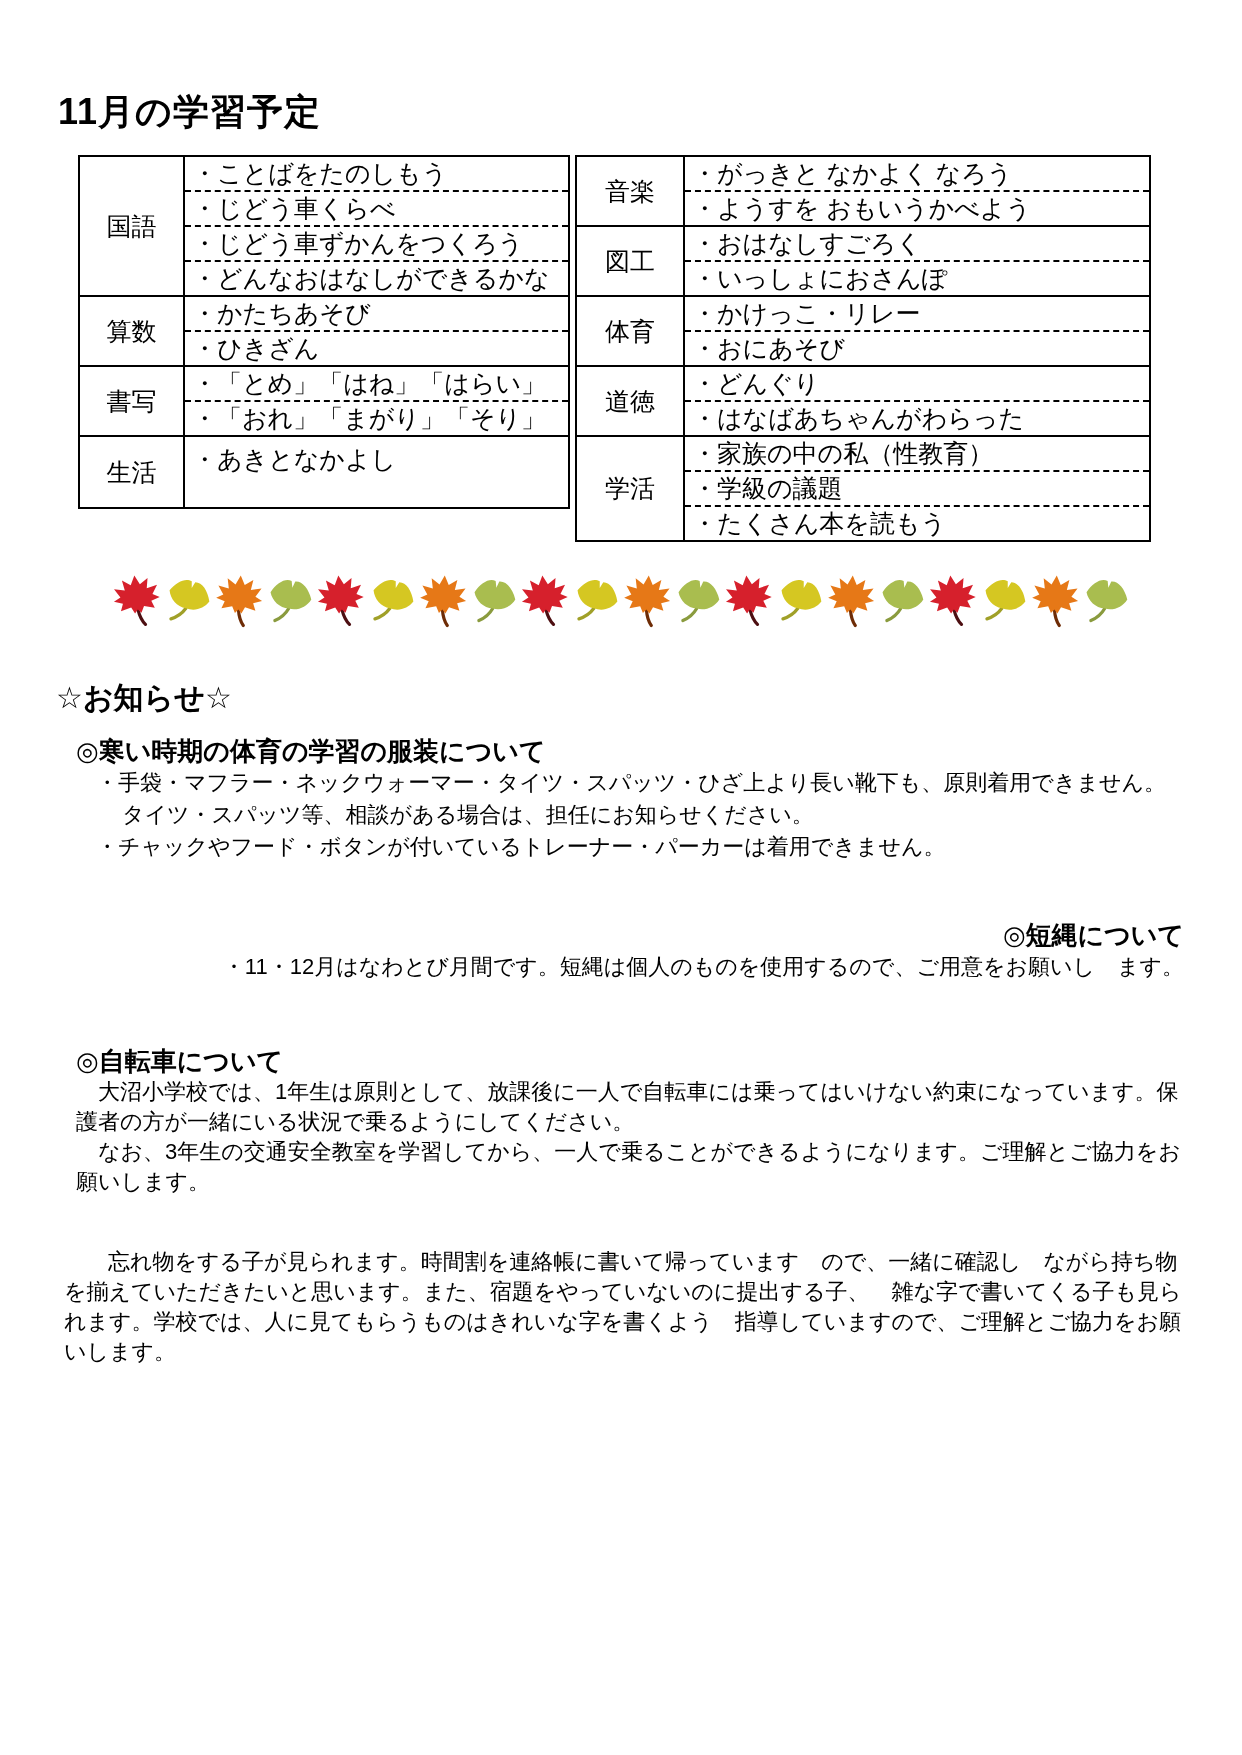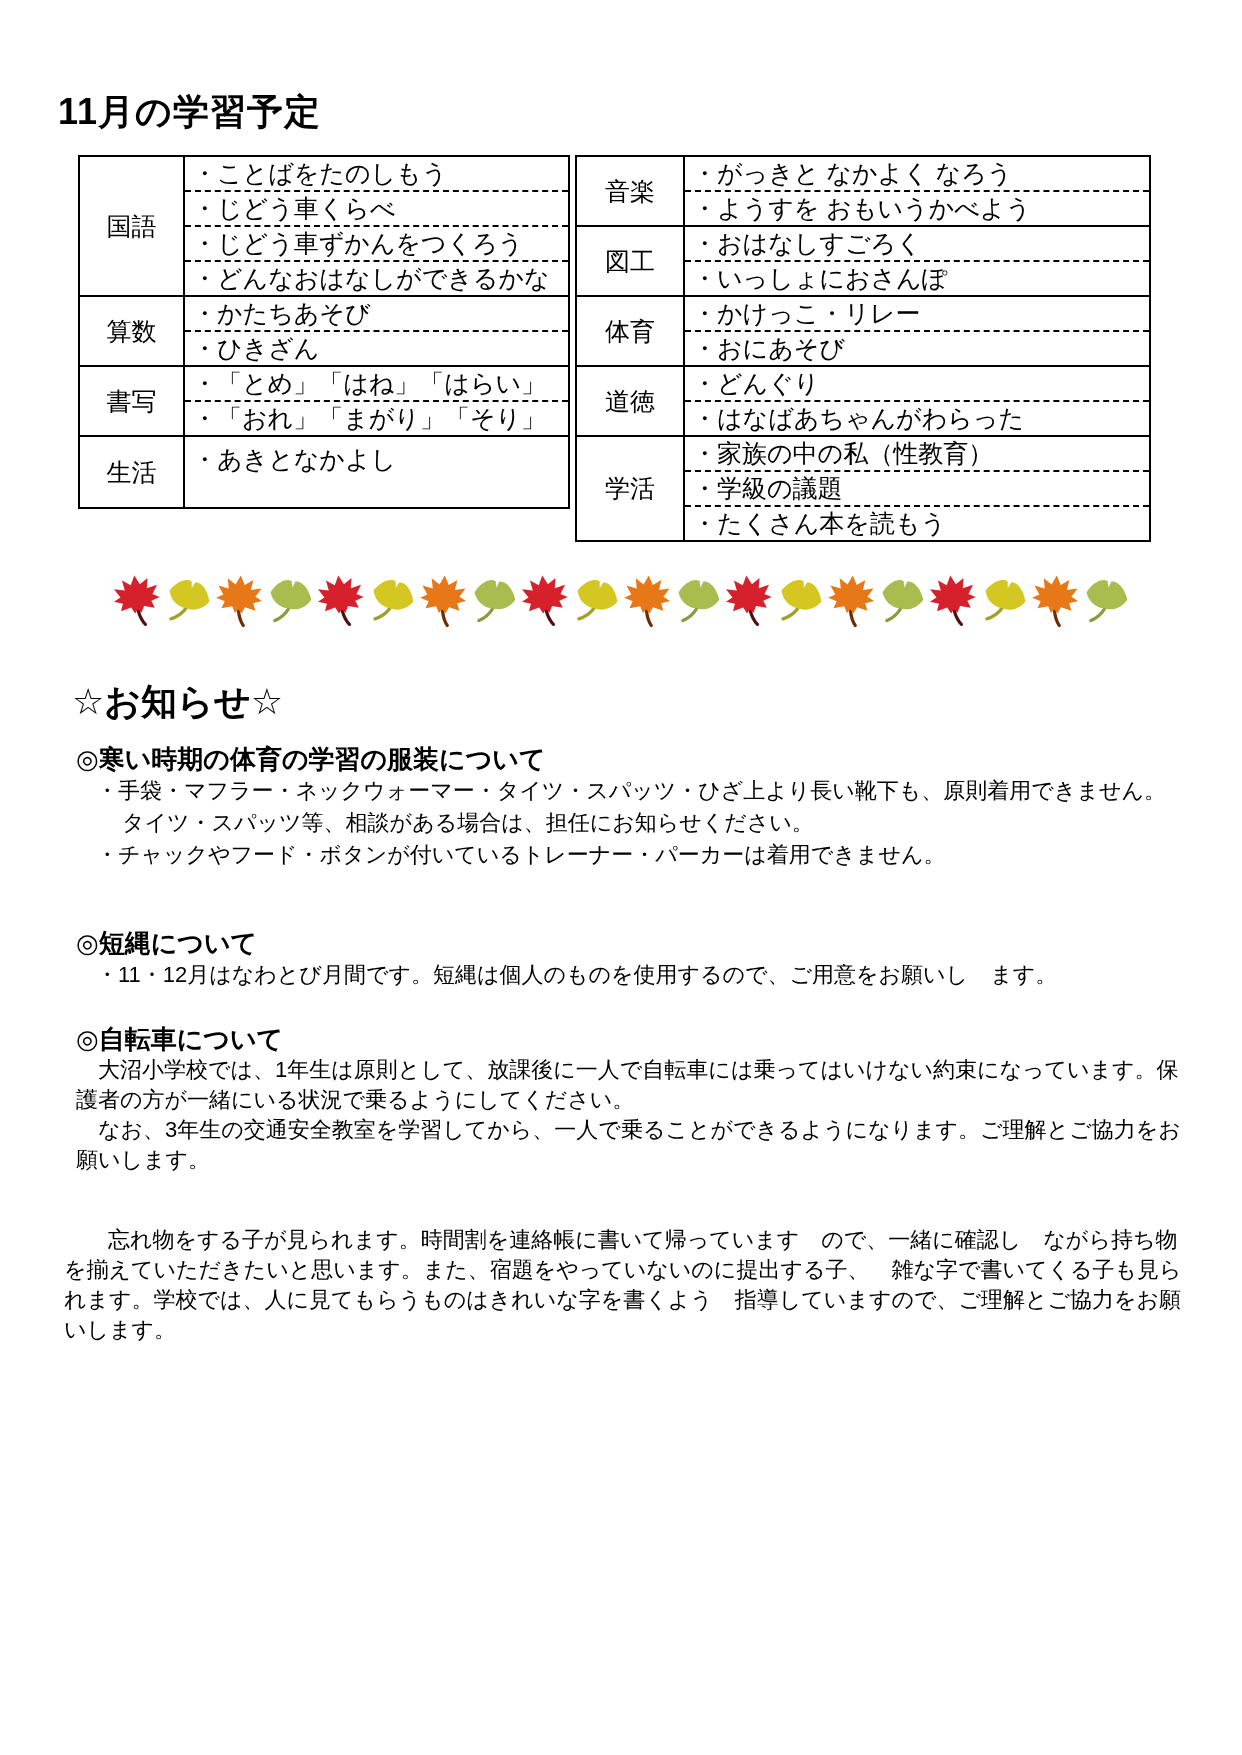--- a/index.html
+++ b/index.html
@@ -38,27 +38,27 @@
   
   .leaves{display:flex;gap:5px;margin:30px 0 0 58px;height:60px;}
   .leaf{width:46px;height:58px;display:inline-block;}
   .leaf svg{width:100%;height:100%;overflow:visible;}
   .leaf.red-maple svg{transform:rotate(-6deg);}
   .leaf.yellow-ginkgo svg{transform:rotate(16deg);}
   .leaf.orange-maple svg{transform:rotate(4deg);}
   .leaf.green-ginkgo svg{transform:rotate(10deg);}
 
   
-  .notice-title{font-size:36px;font-weight:bold;margin:46px 0 0 16px;}
+  .notice-title{font-size:30px;font-weight:bold;margin:46px 0 0 0;}
   .announcements{margin-left:20px;}
   .ann-section{margin:0;}
   .ann-h{font-size:26px;font-weight:bold;margin:0;line-height:32px;}
   .sec1{margin-top:16px;}
-  .sec2{margin-top:56px;}
-  .sec3{margin-top:32px;}
+  .sec2{margin-top:56px;text-align:right;}
+  .sec3{margin-top:62px;}
   .sec4{margin-top:50px;}
   .sec4 .ann-h{font-size:31px;line-height:38px;}
   p{margin:0;}
   .bullet{
     font-size:22px;line-height:32px;
     margin-left:20px;padding-left:26px;text-indent:-26px;
     overflow-wrap:anywhere;word-break:break-all;
   }
   .para{
     font-size:22px;line-height:30px;

